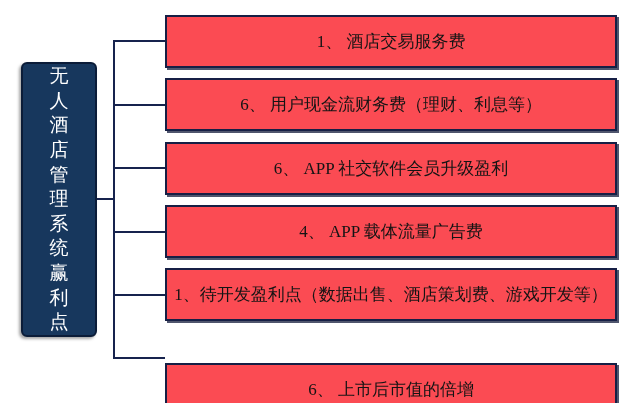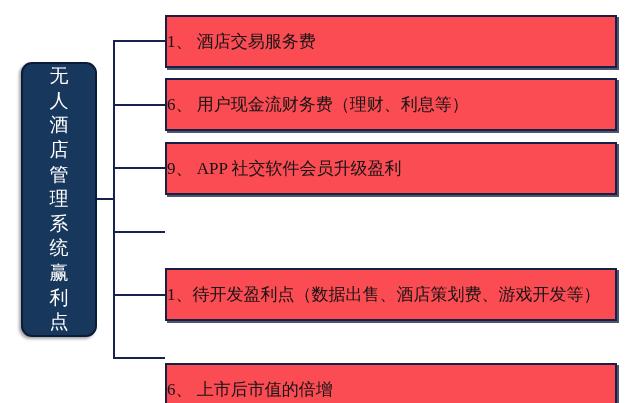--- a/index.html
+++ b/index.html
@@ -19,21 +19,21 @@
     font-family:"Liberation Serif","DejaVu Serif",serif;
     overflow:hidden;
   }
   
   .root-node{
     position:absolute;
     left:21px;top:62px;
     width:76px;height:275px;
     background:var(--root-fill);
     border:2px solid var(--root-border);
-    border-radius:11px;
+    border-radius:6px;
     box-sizing:border-box;
     box-shadow:-2px 2px 3px rgba(0,0,0,0.35);
     display:flex;align-items:center;justify-content:center;
   }
   .root-label{
     display:inline-block;
     width:21px;
     font-size:19px;
     line-height:24.6px;
     letter-spacing:0;
@@ -43,21 +43,21 @@
   }
   
   .item-node{
     position:absolute;
     left:165px;
     width:452px;height:53px;
     background:var(--node-fill);
     border:2px solid var(--node-border);
     box-sizing:border-box;
     box-shadow:2px 2px 0 rgba(20,28,60,0.75);
-    display:flex;align-items:center;
+    display:flex;align-items:center;justify-content:center;
   }
   .item-label{
     font-size:17px;
     color:var(--node-text);
     white-space:nowrap;
     text-align:center;
   }
   
   .line{position:absolute;background:var(--connector);}
   .line-root{left:97px;top:198px;width:17px;height:2px;}
@@ -82,21 +82,24 @@
     <span class="root-label">无人酒店管理系统赢利点</span>
   </div>
 
   <div class="item-node" style="top:15px;">
     <span class="item-label">1、 酒店交易服务费</span>
   </div>
   <div class="item-node" style="top:78px;">
     <span class="item-label">6、 用户现金流财务费（理财、利息等）</span>
   </div>
   <div class="item-node" style="top:142px;">
-    <span class="item-label">9、 APP 社交软件会员升级盈利</span>
+    <span class="item-label">6、 APP 社交软件会员升级盈利</span>
+  </div>
+  <div class="item-node" style="top:205px;">
+    <span class="item-label">4、 APP 载体流量广告费</span>
   </div>
   <div class="item-node" style="top:268px;">
     <span class="item-label">1、待开发盈利点（数据出售、酒店策划费、游戏开发等）</span>
   </div>
   <div class="item-node" style="top:331px;margin-top:32px;">
     <span class="item-label">6、 上市后市值的倍增</span>
   </div>
 
 </div>
 

